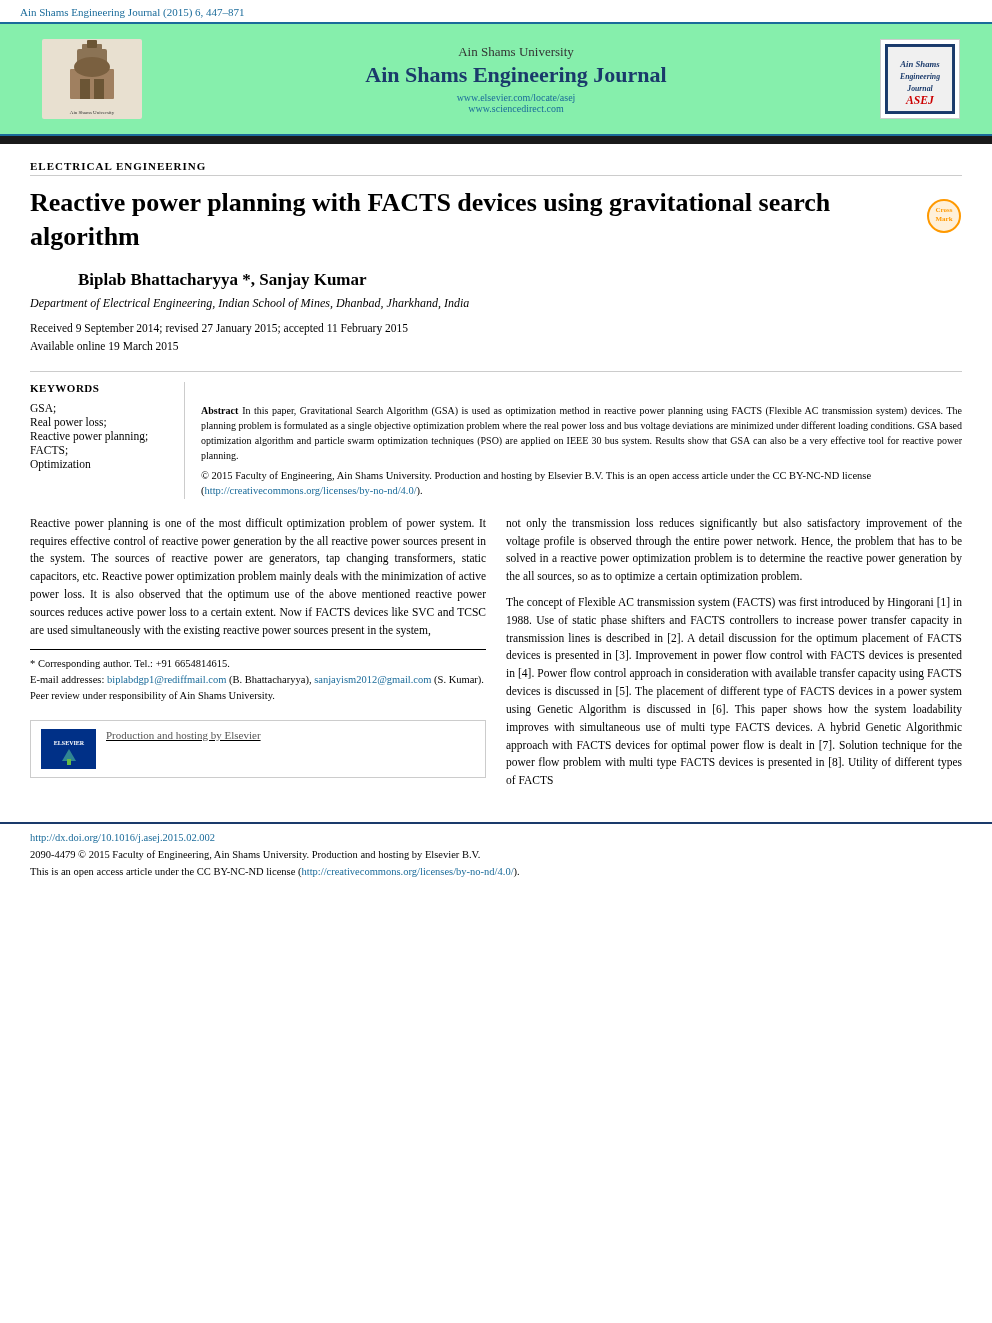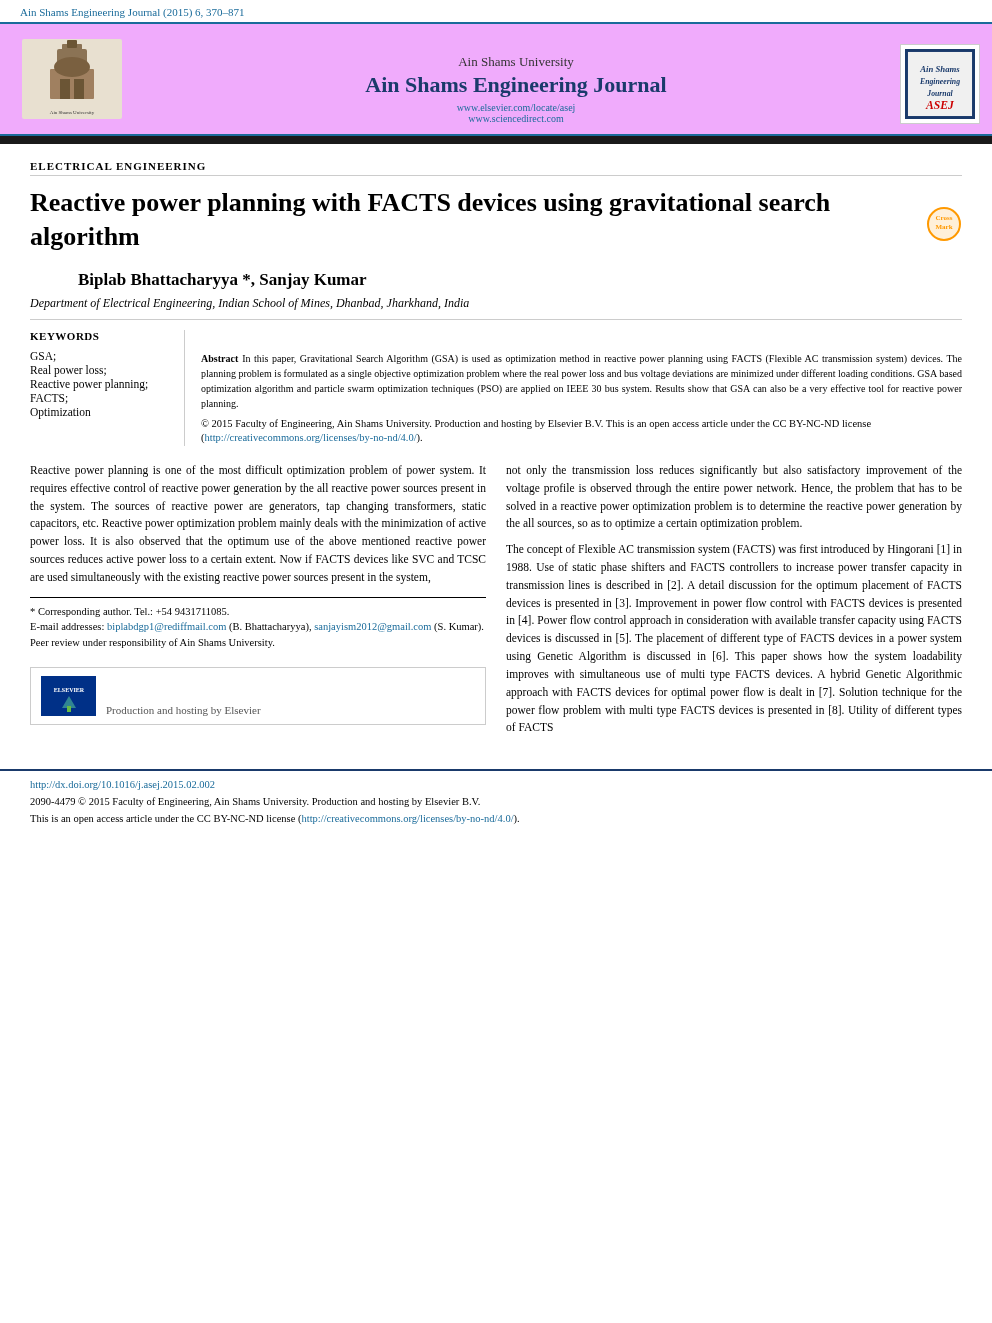--- a/index.html
+++ b/index.html
@@ -16,25 +16,25 @@
     .top-bar {
       background: #fff;
       padding: 6px 20px 4px 20px;
       font-size: 11px;
       color: #1a6b9a;
     }
 
     
     .journal-header {
       display: flex;
-      align-items: flex-end;
-      padding: 10px 12px;
+      align-items: center;
+      padding: 10px 32px;
       border-top: 2px solid #1a6b9a;
       border-bottom: 2px solid #1a6b9a;
-      background: #f0abfc;
+      background: #86efac;
     }
     .header-left-logo {
       width: 120px;
       height: 90px;
       margin-right: 20px;
       display: flex;
       align-items: center;
       justify-content: center;
     }
     .header-center {
@@ -97,21 +97,21 @@
       margin-bottom: 16px;
       display: flex;
       align-items: flex-start;
       gap: 10px;
     }
 
     .crossmark-badge {
       display: inline-flex;
       align-items: center;
       justify-content: center;
-      margin-top: 20px;
+      margin-top: 12px;
       flex-shrink: 0;
     }
 
     .authors {
       font-size: 17px;
       font-weight: bold;
       margin-bottom: 6px;
       margin-left: 48px;
     }
 
@@ -214,23 +214,24 @@
     .footnote-section a, .footnote-section .link {
       color: #1a6b9a;
     }
 
     
     .elsevier-box {
       border: 1px solid #ccc;
       padding: 8px 10px;
       margin-top: 16px;
       display: flex;
-      align-items: flex-end;
+      align-items: flex-start;
       gap: 10px;
       background: #fff;
+      text-decoration: underline;
     }
     .elsevier-logo-box {
       width: 55px;
       height: 40px;
       background: #003087;
       display: flex;
       align-items: center;
       justify-content: center;
       color: #fff;
       font-size: 8px;
@@ -255,21 +256,21 @@
       font-size: 14px;
       font-weight: bold;
       color: #1a3a6b;
       font-style: italic;
     }
   </style>
 </head>
 <body>
 
 <div class="top-bar">
-  <span>Ain Shams Engineering Journal (2015) 6, 370–871</span>
+  <span>Ain Shams Engineering Journal (2015) 6, 447–871</span>
 </div>
 
 <div class="journal-header">
   <div class="header-left-logo">
 
     <svg width="100" height="80" viewBox="0 0 100 80">
       <rect x="0" y="0" width="100" height="80" fill="#e8e0d0" rx="2"></rect>
 
       <rect x="35" y="10" width="30" height="50" fill="#8b7355" rx="2"></rect>
       <rect x="40" y="5" width="20" height="12" fill="#8b7355" rx="1"></rect>
@@ -320,20 +321,24 @@
       </svg>
     </span>
   </div>
 
   <div class="authors">
     <span>Biplab Bhattacharyya *, Sanjay Kumar</span>
   </div>
 
   <div class="affiliation">Department of Electrical Engineering, Indian School of Mines, Dhanbad, Jharkhand, India</div>
 
+  <div class="dates">
+    <div>Received 9 September 2014; revised 27 January 2015; accepted 11 February 2015</div>
+    <div>Available online 19 March 2015</div>
+  </div>
 
   <div class="content-columns">
     <div class="keywords-col">
       <div class="kw-title">KEYWORDS</div>
       <div class="kw-item">GSA;</div>
       <div class="kw-item">Real power loss;</div>
       <div class="kw-item">Reactive power planning;</div>
       <div class="kw-item">FACTS;</div>
       <div class="kw-item">Optimization</div>
     </div>
@@ -346,21 +351,21 @@
       </div>
     </div>
   </div>
 
   <div class="body-columns">
 
     <div class="body-left">
       <div class="body-text">Reactive power planning is one of the most difficult optimization problem of power system. It requires effective control of reactive power generation by the all reactive power sources present in the system. The sources of reactive power are generators, tap changing transformers, static capacitors, etc. Reactive power optimization problem mainly deals with the minimization of active power loss. It is also observed that the optimum use of the above mentioned reactive power sources reduces active power loss to a certain extent. Now if FACTS devices like SVC and TCSC are used simultaneously with the existing reactive power sources present in the system,</div>
 
       <div class="footnote-section">
-        <div>* Corresponding author. Tel.: +54 9431711085.</div>
+        <div>* Corresponding author. Tel.: +91 6654814615.</div>
         <div>
           <span>E-mail addresses:</span>
           <span class="link" style="color:#1a6b9a;">biplabdgp1@rediffmail.com</span>
           <span>(B. Bhattacharyya),</span>
           <span class="link" style="color:#1a6b9a;">sanjayism2012@gmail.com</span>
           <span>(S. Kumar).</span>
         </div>
         <div>Peer review under responsibility of Ain Shams University.</div>
       </div>
 

